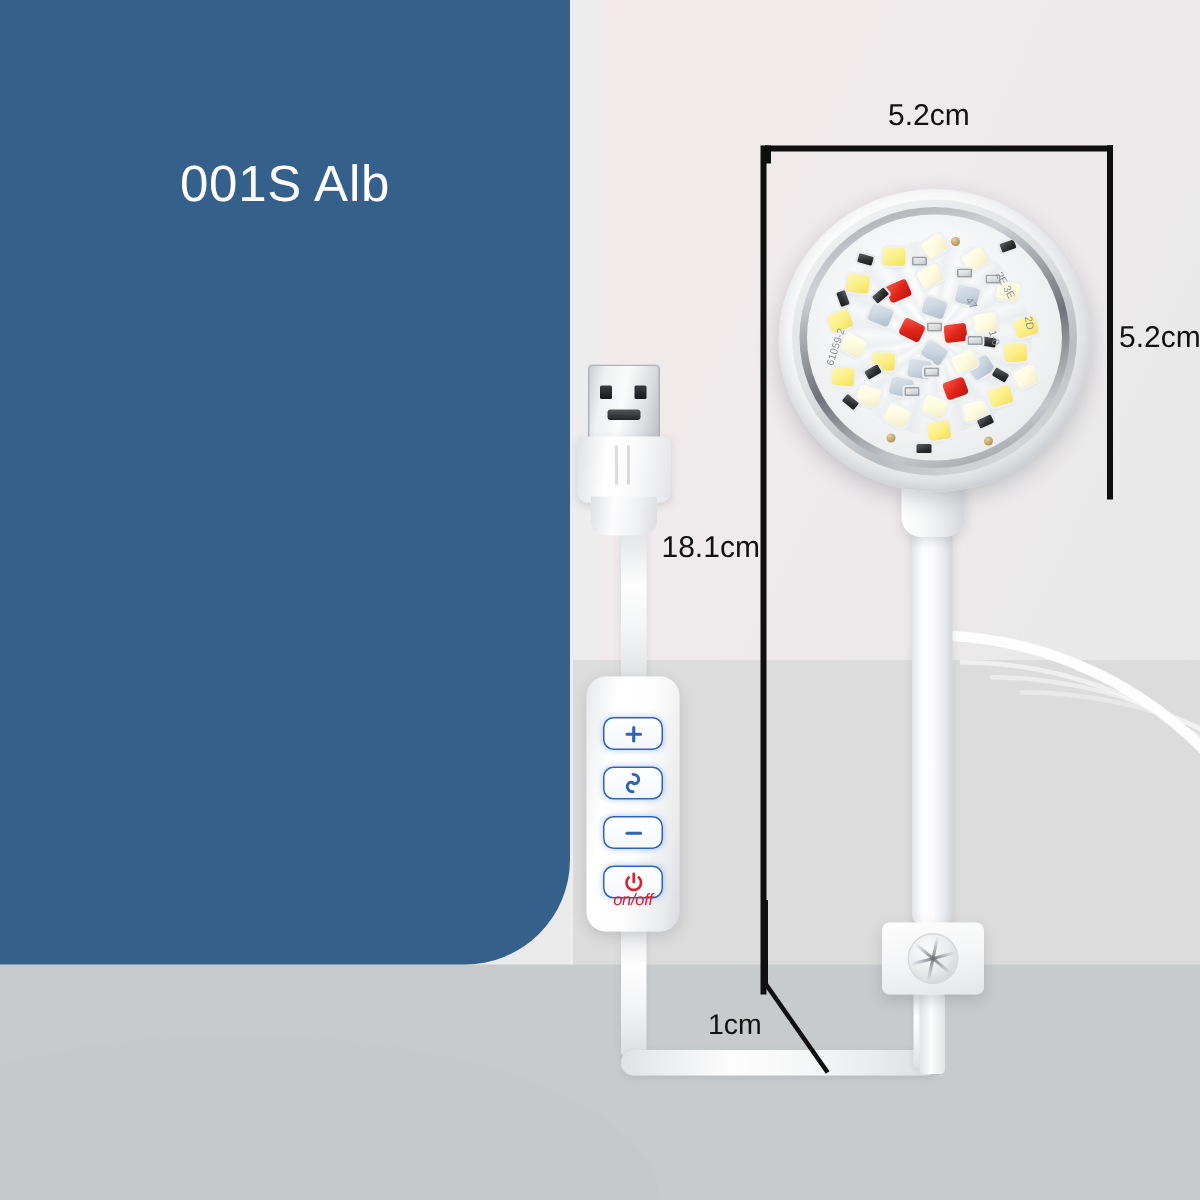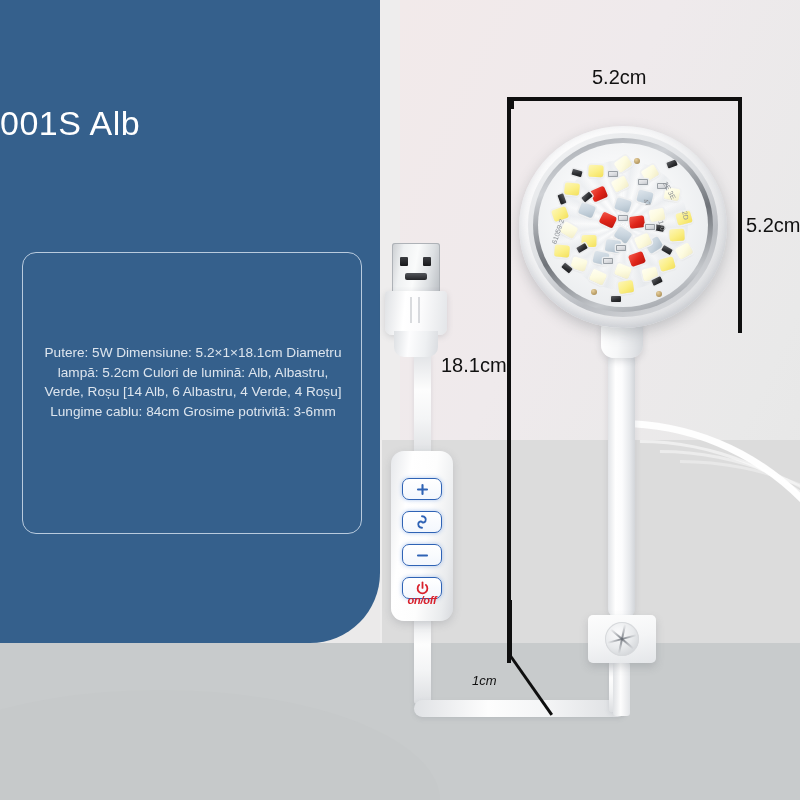--- a/index.html
+++ b/index.html
@@ -69,20 +69,21 @@
   
   .blue-panel {
     position: absolute; left: 0; top: 0;
     width: 380px; height: 643px;
     background: #35608c;
     border-bottom-right-radius: 70px;
     z-index: 5;
   }
   .panel-title {
     position: absolute; left: 0; top: 104px; width: 380px;
+    text-align: center;
     color: #ffffff;
     font-size: 34px;
     font-weight: 400;
     letter-spacing: 0.5px;
   }
   .panel-sub {
     position: absolute; left: 22px; top: 172px; width: 336px;
     text-align: center;
     color: #e3e9f0;
     font-size: 14.5px;
@@ -296,34 +297,34 @@
     box-shadow: 0 0 4px rgba(70,130,220,0.45);
     display: flex; align-items: center; justify-content: center;
   }
   .btn.power { border-color: #2f63b5; }
   .btn svg { display: block; }
   .onoff-label {
     position: absolute; left: 0; top: 143px; width: 62px;
     text-align: center;
     color: #d9202b;
     font-size: 11px;
-    font-weight: bold;
+    font-weight: normal;
     font-style: italic;
     letter-spacing: -0.2px;
   }
 
   
   .dim-line { position: absolute; background: #0f0f0f; z-index: 20; }
   .dim-label {
     position: absolute; z-index: 21;
     color: #111111;
     font-size: 20px;
     white-space: nowrap;
   }
-  .dim-label.small { font-size: 13px; font-style: italic; }
+  .dim-label.small { font-size: 19px; }
   .dim-diag {
     position: absolute; z-index: 20;
     width: 3px;
     background: #0f0f0f;
     transform-origin: top center;
   }
 </style>
 </head>
 <body>
 
@@ -338,23 +339,20 @@
 
   <div class="swoosh-wrap">
     <div class="swoosh sw1"></div>
     <div class="swoosh sw2"></div>
     <div class="swoosh sw3"></div>
     <div class="swoosh sw4"></div>
   </div>
 
   <div class="blue-panel">
     <div class="panel-title">001S Alb</div>
-    <div class="spec-box">
-      <div class="spec-text">Putere: 5W Dimensiune: 5.2×1×18.1cm Diametru lampă: 5.2cm Culori de lumină: Alb, Albastru, Verde, Roșu [14 Alb, 6 Albastru, 4 Verde, 4 Roșu] Lungime cablu: 84cm Grosime potrivită: 3-6mm</div>
-    </div>
   </div>
 
   <div class="cable-seg cable-vert-h" style="left:414px; top:352px; width:17px; height:108px; border-radius:3px;"></div>
 
   <div class="cable-seg cable-vert-h" style="left:414px; top:612px; width:17px; height:92px; border-radius:3px;"></div>
 
   <div class="cable-seg" style="left:414px; top:700px; width:212px; height:17px; border-radius:9px;"></div>
 
   <div class="cable-seg cable-vert-h" style="left:609px; top:660px; width:17px; height:52px; border-radius:3px;"></div>
 

